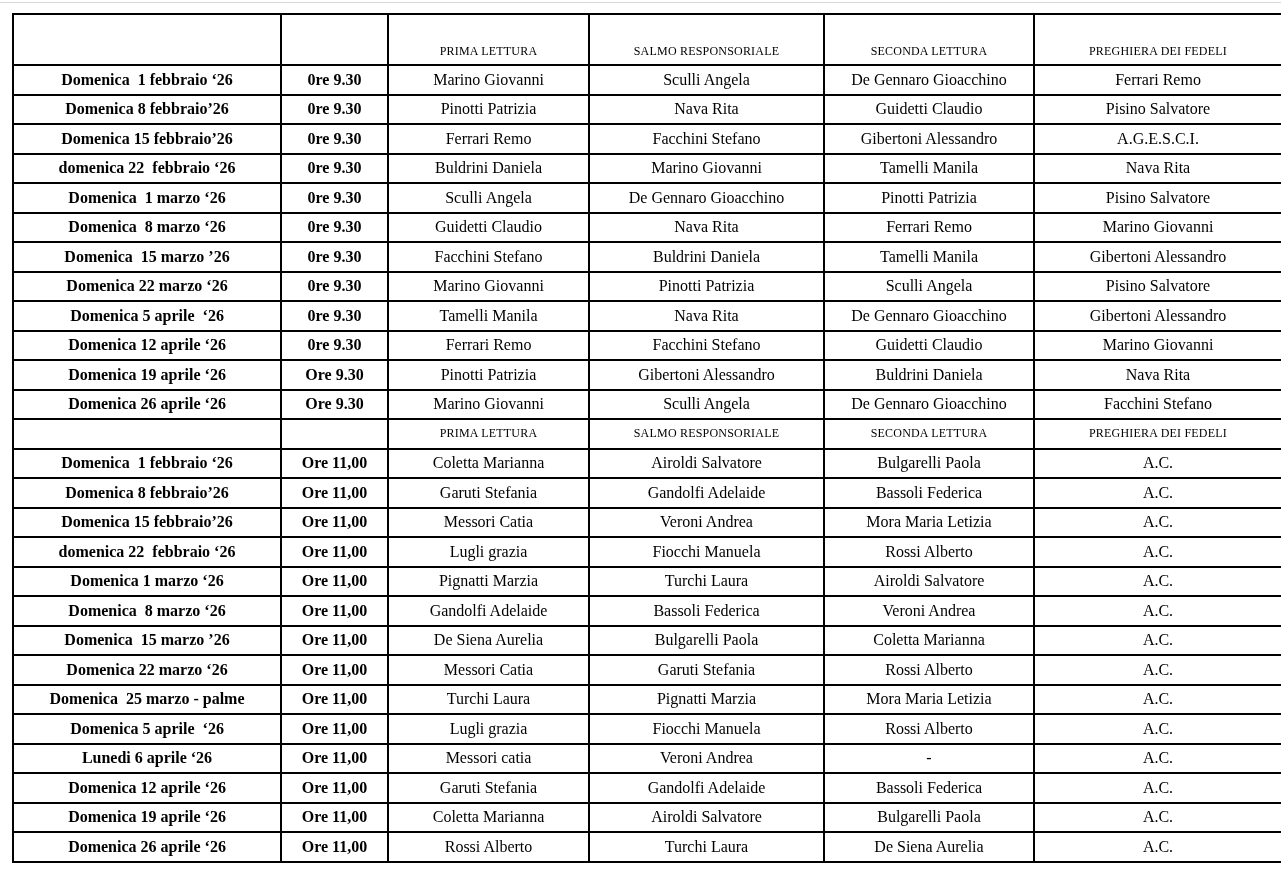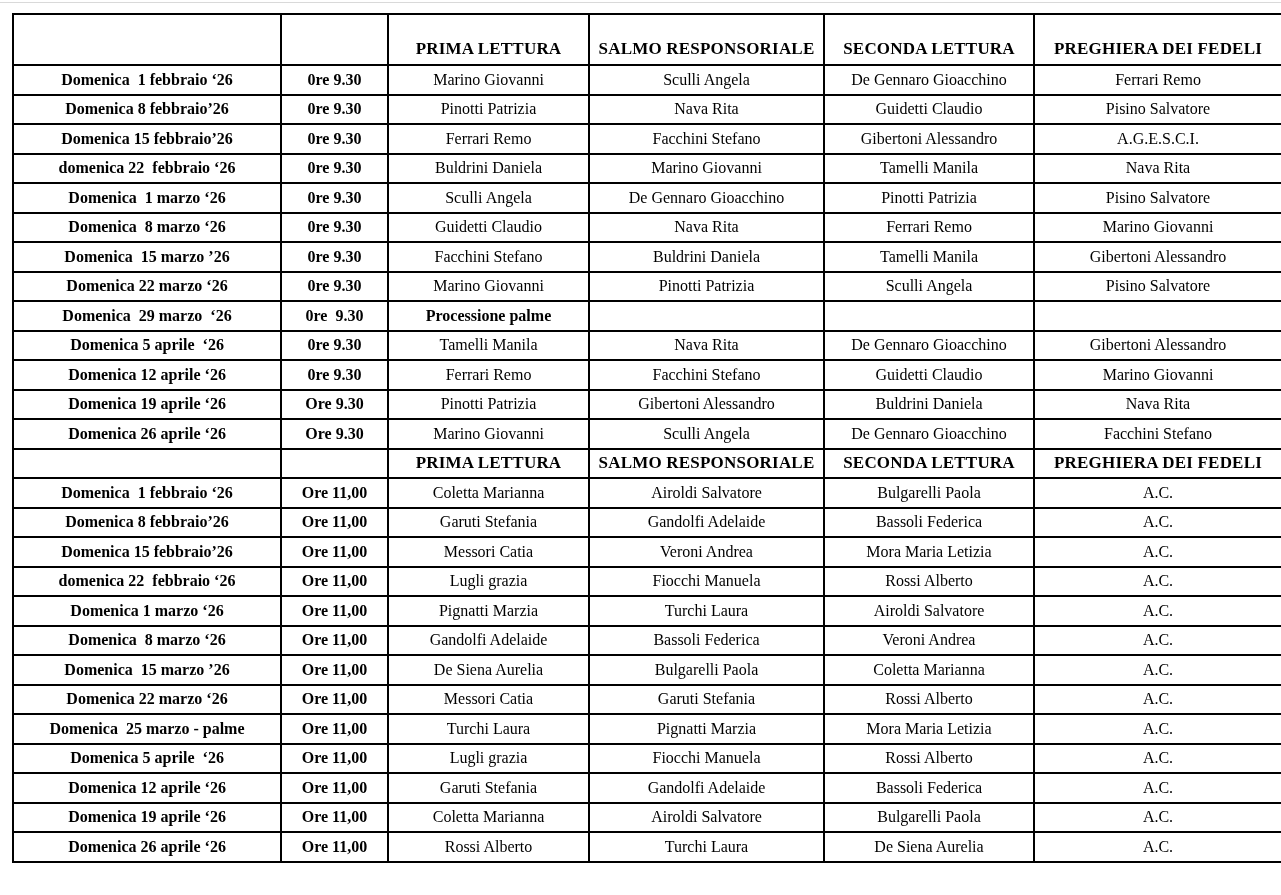--- a/index.html
+++ b/index.html
@@ -33,22 +33,22 @@
     padding: 0 2px;
     text-align: center;
     vertical-align: middle;
     font-size: 16px;
     line-height: 1.15;
     height: 27.5px;
     white-space: pre;
     overflow: hidden;
   }
   tr.hdr td {
-    font-weight: bold;
-    font-size: 17px;
+    font-weight: normal;
+    font-size: 12px;
     letter-spacing: 0.2px;
   }
   tr.hdr-top td {
     height: 44px;
     vertical-align: bottom;
     padding-bottom: 5px;
   }
   td.date, td.time {
     font-weight: bold;
   }
@@ -137,28 +137,20 @@
   </tr>
       <tr class="row">
     <td class="date">Domenica 22 marzo ‘26</td>
     <td class="time">0re 9.30</td>
     <td>Marino Giovanni</td>
     <td>Pinotti Patrizia</td>
     <td>Sculli Angela</td>
     <td>Pisino Salvatore</td>
   </tr>
       <tr class="row">
-    <td class="date">Domenica  29 marzo  ‘26</td>
-    <td class="time">0re  9.30</td>
-    <td class="bold">Processione palme</td>
-    <td></td>
-    <td></td>
-    <td></td>
-  </tr>
-      <tr class="row">
     <td class="date">Domenica 5 aprile  ‘26</td>
     <td class="time">0re 9.30</td>
     <td>Tamelli Manila</td>
     <td>Nava Rita</td>
     <td>De Gennaro Gioacchino</td>
     <td>Gibertoni Alessandro</td>
   </tr>
       <tr class="row">
     <td class="date">Domenica 12 aprile ‘26</td>
     <td class="time">0re 9.30</td>
@@ -265,20 +257,28 @@
   </tr>
       <tr class="row">
     <td class="date">Domenica 5 aprile  ‘26</td>
     <td class="time">Ore 11,00</td>
     <td>Lugli grazia</td>
     <td>Fiocchi Manuela</td>
     <td>Rossi Alberto</td>
     <td>A.C.</td>
   </tr>
       <tr class="row">
+    <td class="date">Lunedi 6 aprile ‘26</td>
+    <td class="time">Ore 11,00</td>
+    <td>Messori catia</td>
+    <td>Veroni Andrea</td>
+    <td>-</td>
+    <td>A.C.</td>
+  </tr>
+      <tr class="row">
     <td class="date">Domenica 12 aprile ‘26</td>
     <td class="time">Ore 11,00</td>
     <td>Garuti Stefania</td>
     <td>Gandolfi Adelaide</td>
     <td>Bassoli Federica</td>
     <td>A.C.</td>
   </tr>
       <tr class="row">
     <td class="date">Domenica 19 aprile ‘26</td>
     <td class="time">Ore 11,00</td>

